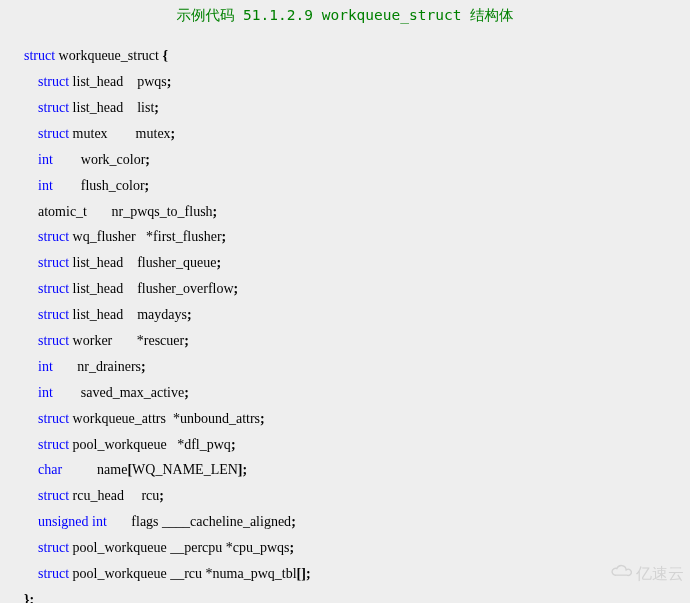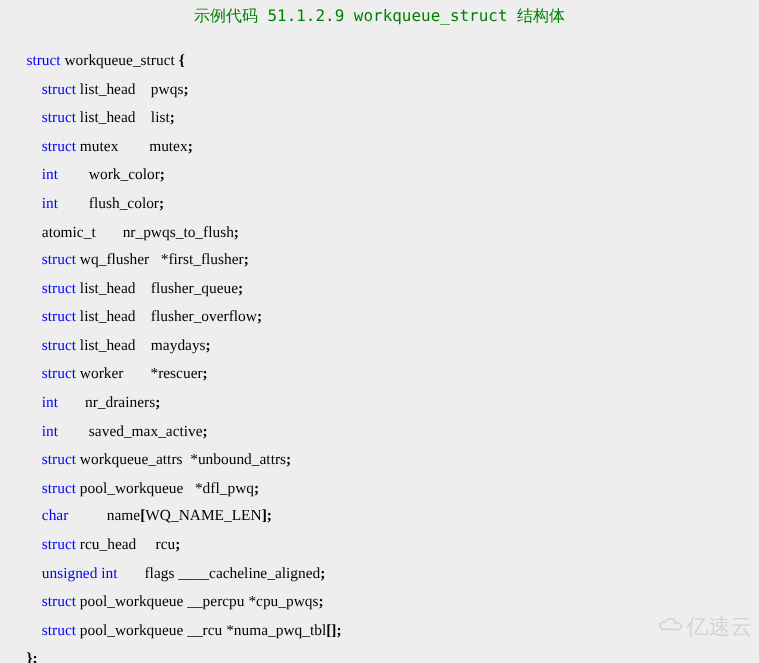--- a/index.html
+++ b/index.html
@@ -42,21 +42,21 @@
   .watermark {
     position: absolute;
     right: 6px;
     bottom: 14px;
     opacity: 0.55;
     display: flex;
     align-items: center;
     gap: 4px;
     font-family: "Microsoft YaHei","SimHei",sans-serif;
     color: #bdbdbd;
-    font-size: 20px;
+    font-size: 16px;
     pointer-events: none;
   }
   .watermark svg { width: 22px; height: 16px; }
 </style>
 </head>
 <body>
 
 <div class="code-box">
   <div class="title">示例代码 51.1.2.9 workqueue_struct 结构体</div>
   <pre id="code"><span><span class="kw">struct</span><span> workqueue_struct </span><span class="punc">{</span></span>

